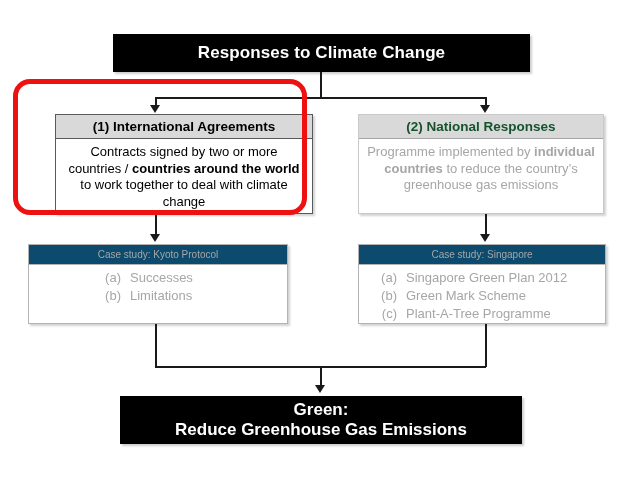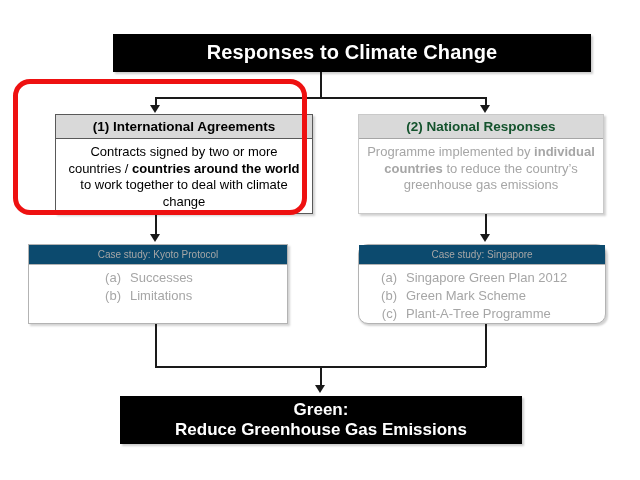--- a/index.html
+++ b/index.html
@@ -26,23 +26,23 @@
     flex-direction: column;
     align-items: center;
     justify-content: center;
     text-align: center;
     line-height: 1.18;
     box-shadow: 2px 2px 2px rgba(0,0,0,0.20);
   }
   #title-banner {
     left: 113px;
     top: 34px;
-    width: 478px;
+    width: 417px;
     height: 38px;
-    font-size: 20px;
+    font-size: 17px;
     letter-spacing: 0.1px;
   }
   #goal-banner {
     left: 120px;
     top: 396px;
     width: 402px;
     height: 48px;
     font-size: 17px;
   }
   #goal-banner .goal-line { display: block; }
@@ -116,21 +116,21 @@
   }
 
   
   #case-kyoto .obox-body { padding-left: 62px; }
   #case-singapore .obox-body { padding-left: 8px; }
 
   
   #box-international { left: 30px;  top: 114px; width: 258px; height: 100px; margin-left: 25px; }
   #box-national      { left: 358px; top: 114px; width: 246px; height: 100px; }
   #case-kyoto        { left: 28px;  top: 244px; width: 260px; height: 80px; }
-  #case-singapore    { left: 358px; top: 244px; width: 248px; height: 80px; border-radius: 10px; }
+  #case-singapore    { left: 358px; top: 244px; width: 248px; height: 80px; }
 
   
   .vline, .hline {
     position: absolute;
     background: #1a1a1a;
   }
   .vline { width: 1.5px; }
   .hline { height: 1.5px; }
 
   .arrow-down {

